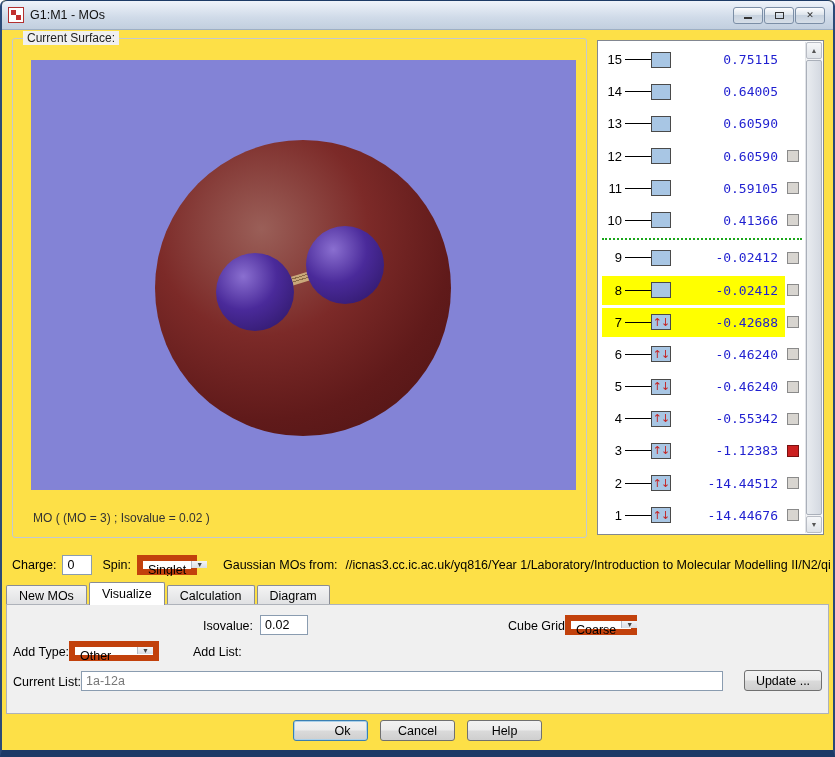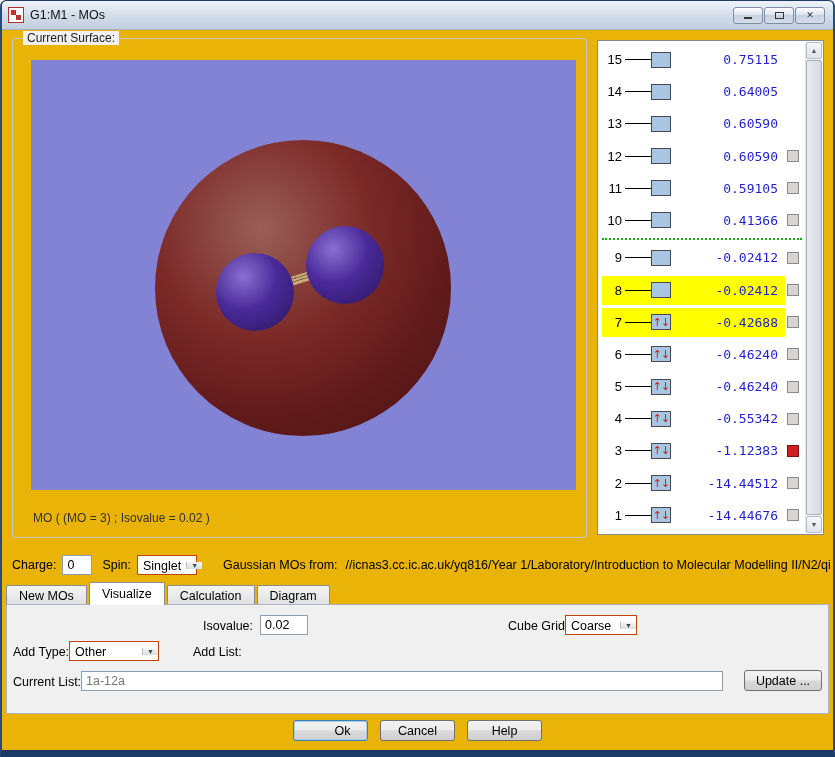--- a/index.html
+++ b/index.html
@@ -1,19 +1,19 @@
 <!DOCTYPE html>
 <html><head>
 <meta charset="utf-8">
 <style>
   * { box-sizing: border-box; margin: 0; padding: 0; }
   html,body { width:835px; height:757px; overflow:hidden; background:#fff;
     font-family:"Liberation Sans", sans-serif; font-size:12.5px; color:#000; }
 
-  .window { width:835px; height:757px; background:#eab308;
+  .window { width:835px; height:757px; background:#fde047;
     border-left:2px solid #2b4a77; border-right:2px solid #2b4a77; border-bottom:7px solid #1c3a66;
     border-radius:6px 6px 0 0; display:flex; flex-direction:column; position:relative; }
 
   
   .titlebar { height:30px; flex:0 0 30px; border-radius:5px 5px 0 0;
     background:linear-gradient(#eef3fa, #cfdae8 60%, #c2cfdf);
     border-top:1px solid #1c3a66; border-bottom:1px solid #9eafc4;
     display:flex; align-items:center; padding:0 6px; }
   .app-icon { width:16px; height:16px; background:#fff; border:1px solid #b23030;
     position:relative; margin-right:6px; flex:0 0 16px; }
@@ -77,21 +77,21 @@
   .scroll-thumb { position:absolute; left:0; top:18px; bottom:18px; width:16px;
     background:linear-gradient(90deg,#e9ecf0,#d4d9e1); border:1px solid #aab0ba; border-radius:2px; }
 
   
   .charge-row { position:absolute; left:10px; top:524px; right:2px; height:22px;
     display:flex; align-items:center; white-space:nowrap; overflow:hidden; }
   .lbl { font-size:12.5px; }
   .txt-input { height:20px; border:1px solid #8a9cb0; background:#fff; font-size:12.5px;
     font-family:"Liberation Sans", sans-serif; padding:1px 4px; }
   .charge-input { width:30px; margin:0 10px 0 6px; }
-  .combo { display:flex; border:1px solid #c2410c; background:#fff; height:20px; align-items:center; }
+  .combo { display:flex; border:6px solid #c2410c; background:#fff; height:20px; align-items:flex-start; }
   .combo-text { padding:2px 5px 0 5px; font-size:12.5px; flex:1; white-space:nowrap; }
   .combo-btn { width:16px; background:linear-gradient(#f4f5f7,#d9dee5); border-left:1px solid #b5bcc6;
     display:flex; align-items:center; justify-content:center; font-size:7px; color:#444; flex:0 0 16px; }
   .combo.spin { width:60px; margin-left:6px; }
   .source-text { margin-left:26px; font-size:12.5px; }
   .source-text .path { margin-left:8px; }
 
   
   .tabs { position:absolute; left:4px; top:552px; display:flex; align-items:flex-end; height:23px; }
   .tab { border:1px solid #898c95; border-bottom:none; border-radius:2px 2px 0 0;

